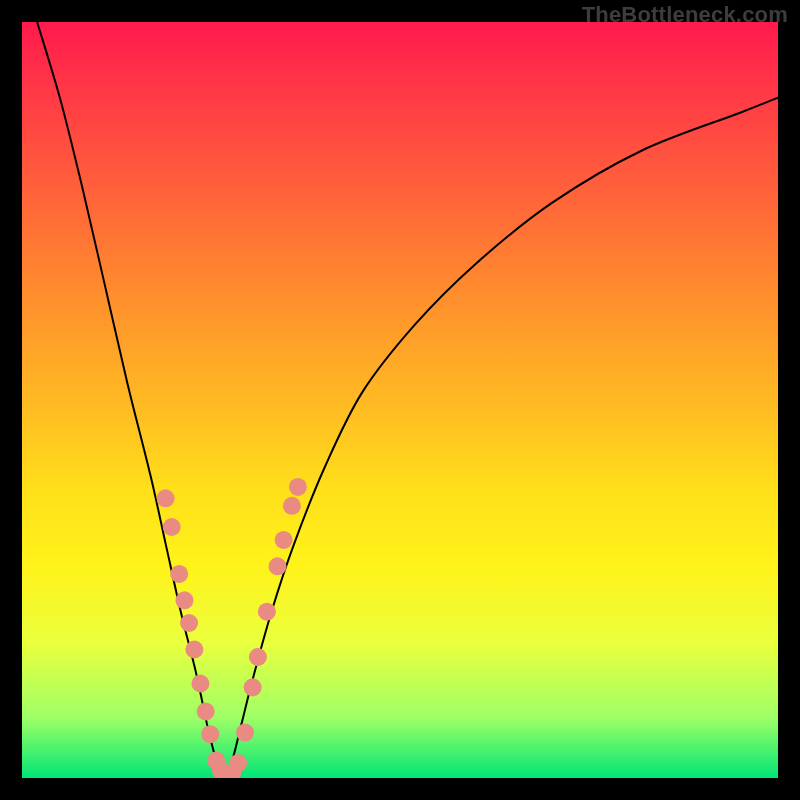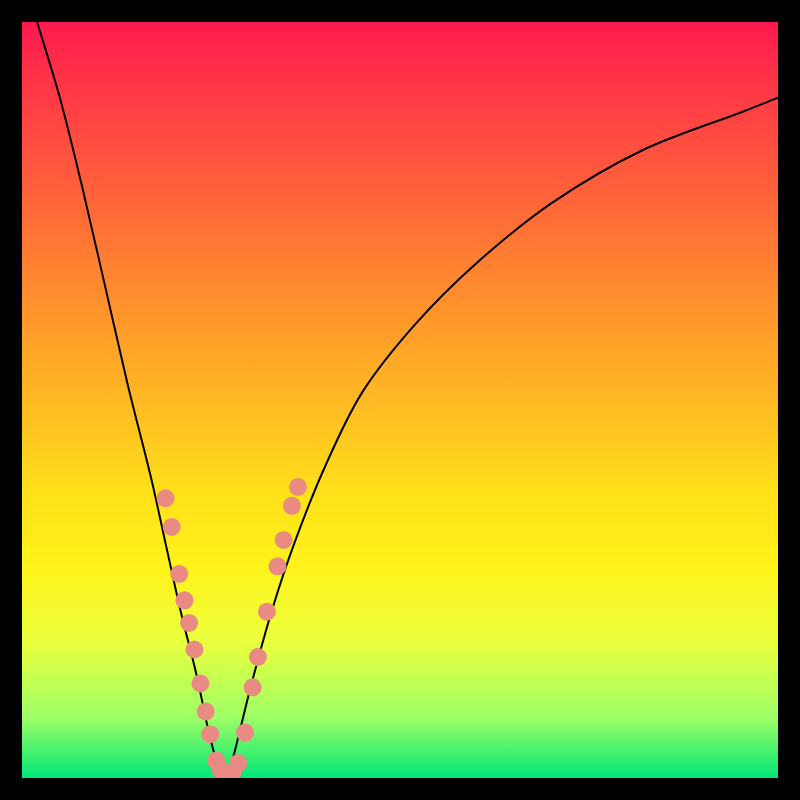--- a/index.html
+++ b/index.html
@@ -89,13 +89,14 @@
           <circle cx="230.6" cy="665.3" r="9" class="dot"></circle>
           <circle cx="235.9" cy="635.0" r="9" class="dot"></circle>
           <circle cx="244.9" cy="589.7" r="9" class="dot"></circle>
           <circle cx="255.5" cy="544.3" r="9" class="dot"></circle>
           <circle cx="261.6" cy="517.9" r="9" class="dot"></circle>
           <circle cx="269.9" cy="483.8" r="9" class="dot"></circle>
           <circle cx="275.9" cy="464.9" r="9" class="dot"></circle>
         </g>
     </svg>
   </div>
+  <div class="watermark">TheBottleneck.com</div>
 </div>
 
 </body></html>

